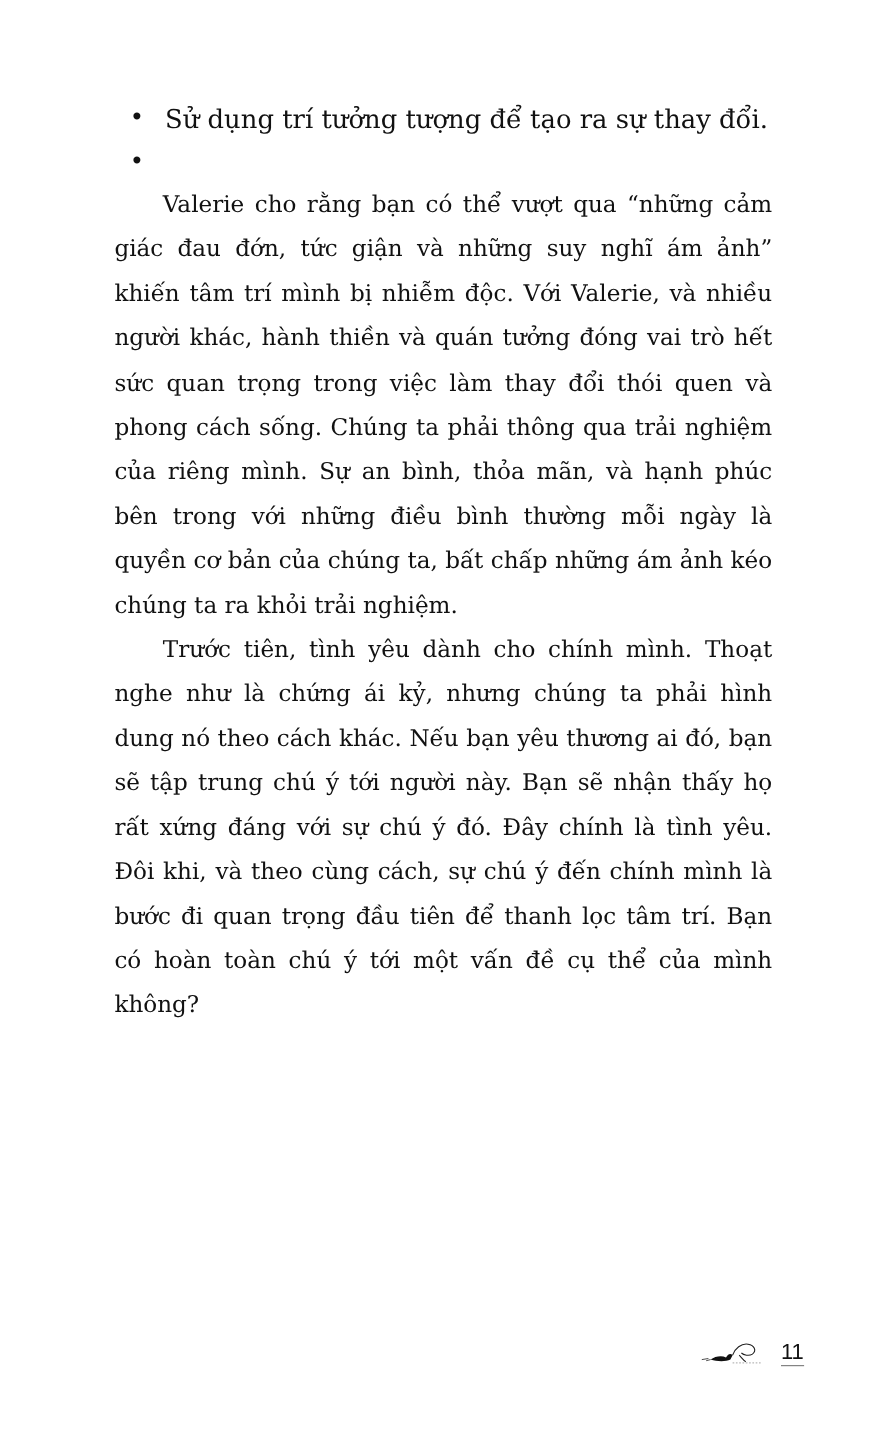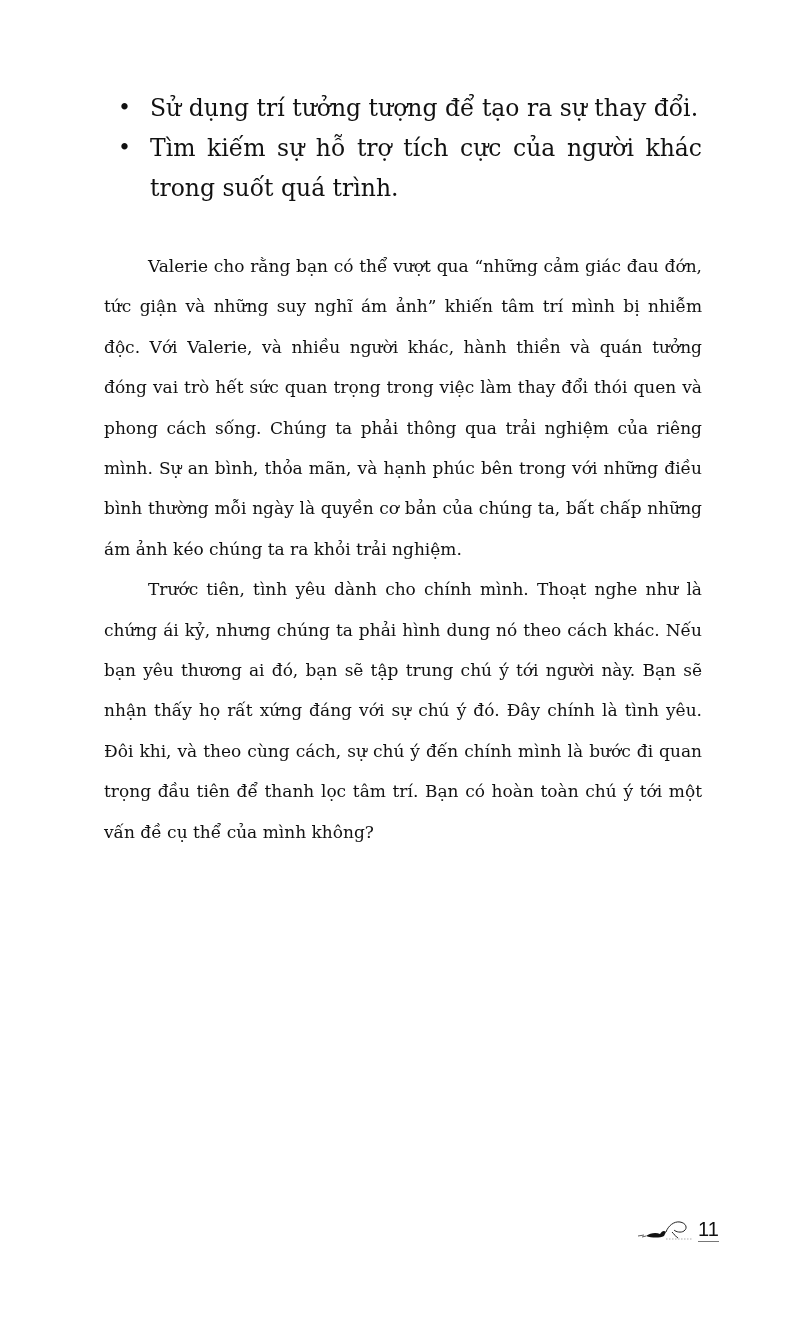--- a/index.html
+++ b/index.html
@@ -36,34 +36,34 @@
     }
     .bullet-dot {
       position: absolute;
       left: 14px;
       top: 0;
       font-size: 22px;
       line-height: 40px;
     }
     .para {
       margin: 0;
-      font-size: 17px;
+      font-size: 21px;
       line-height: 40.4px;
       text-indent: 44px;
       text-align: justify;
       text-align-last: left;
     }
     .gap-large { height: 38px; }
     .footer {
       position: absolute;
       left: 636px;
       top: 1218px;
       display: flex;
       align-items: flex-end;
-      gap: 4px;
+      gap: 16px;
     }
     .footer-ornament {
       width: 58px;
       height: 24px;
     }
     .page-number {
       font-family: "Liberation Sans", "DejaVu Sans", sans-serif;
       font-size: 20px;
       line-height: 22px;
       color: #111;
@@ -75,21 +75,20 @@
 <body>
 
 <div class="page">
   <ul class="bullets">
     <li class="bullet-item">
       <span class="bullet-dot">•</span>
       <span>Sử dụng trí tưởng tượng để tạo ra sự thay đổi.</span>
     </li>
     <li class="bullet-item">
       <span class="bullet-dot">•</span>
-      <span>Tìm kiếm sự hỗ trợ tích cực của người khác trong suốt quá trình.</span>
     </li>
   </ul>
 
   <div class="gap-large"></div>
 
   <p class="para">Valerie cho rằng bạn có thể vượt qua “những cảm giác đau đớn, tức giận và những suy nghĩ ám ảnh” khiến tâm trí mình bị nhiễm độc. Với Valerie, và nhiều người khác, hành thiền và quán tưởng đóng vai trò hết sức quan trọng trong việc làm thay đổi thói quen và phong cách sống. Chúng ta phải thông qua trải nghiệm của riêng mình. Sự an bình, thỏa mãn, và hạnh phúc bên trong với những điều bình thường mỗi ngày là quyền cơ bản của chúng ta, bất chấp những ám ảnh kéo chúng ta ra khỏi trải nghiệm.</p>
   <p class="para">Trước tiên, tình yêu dành cho chính mình. Thoạt nghe như là chứng ái kỷ, nhưng chúng ta phải hình dung nó theo cách khác. Nếu bạn yêu thương ai đó, bạn sẽ tập trung chú ý tới người này. Bạn sẽ nhận thấy họ rất xứng đáng với sự chú ý đó. Đây chính là tình yêu. Đôi khi, và theo cùng cách, sự chú ý đến chính mình là bước đi quan trọng đầu tiên để thanh lọc tâm trí. Bạn có hoàn toàn chú ý tới một vấn đề cụ thể của mình không?</p>
 </div>
 
 <div class="footer">

